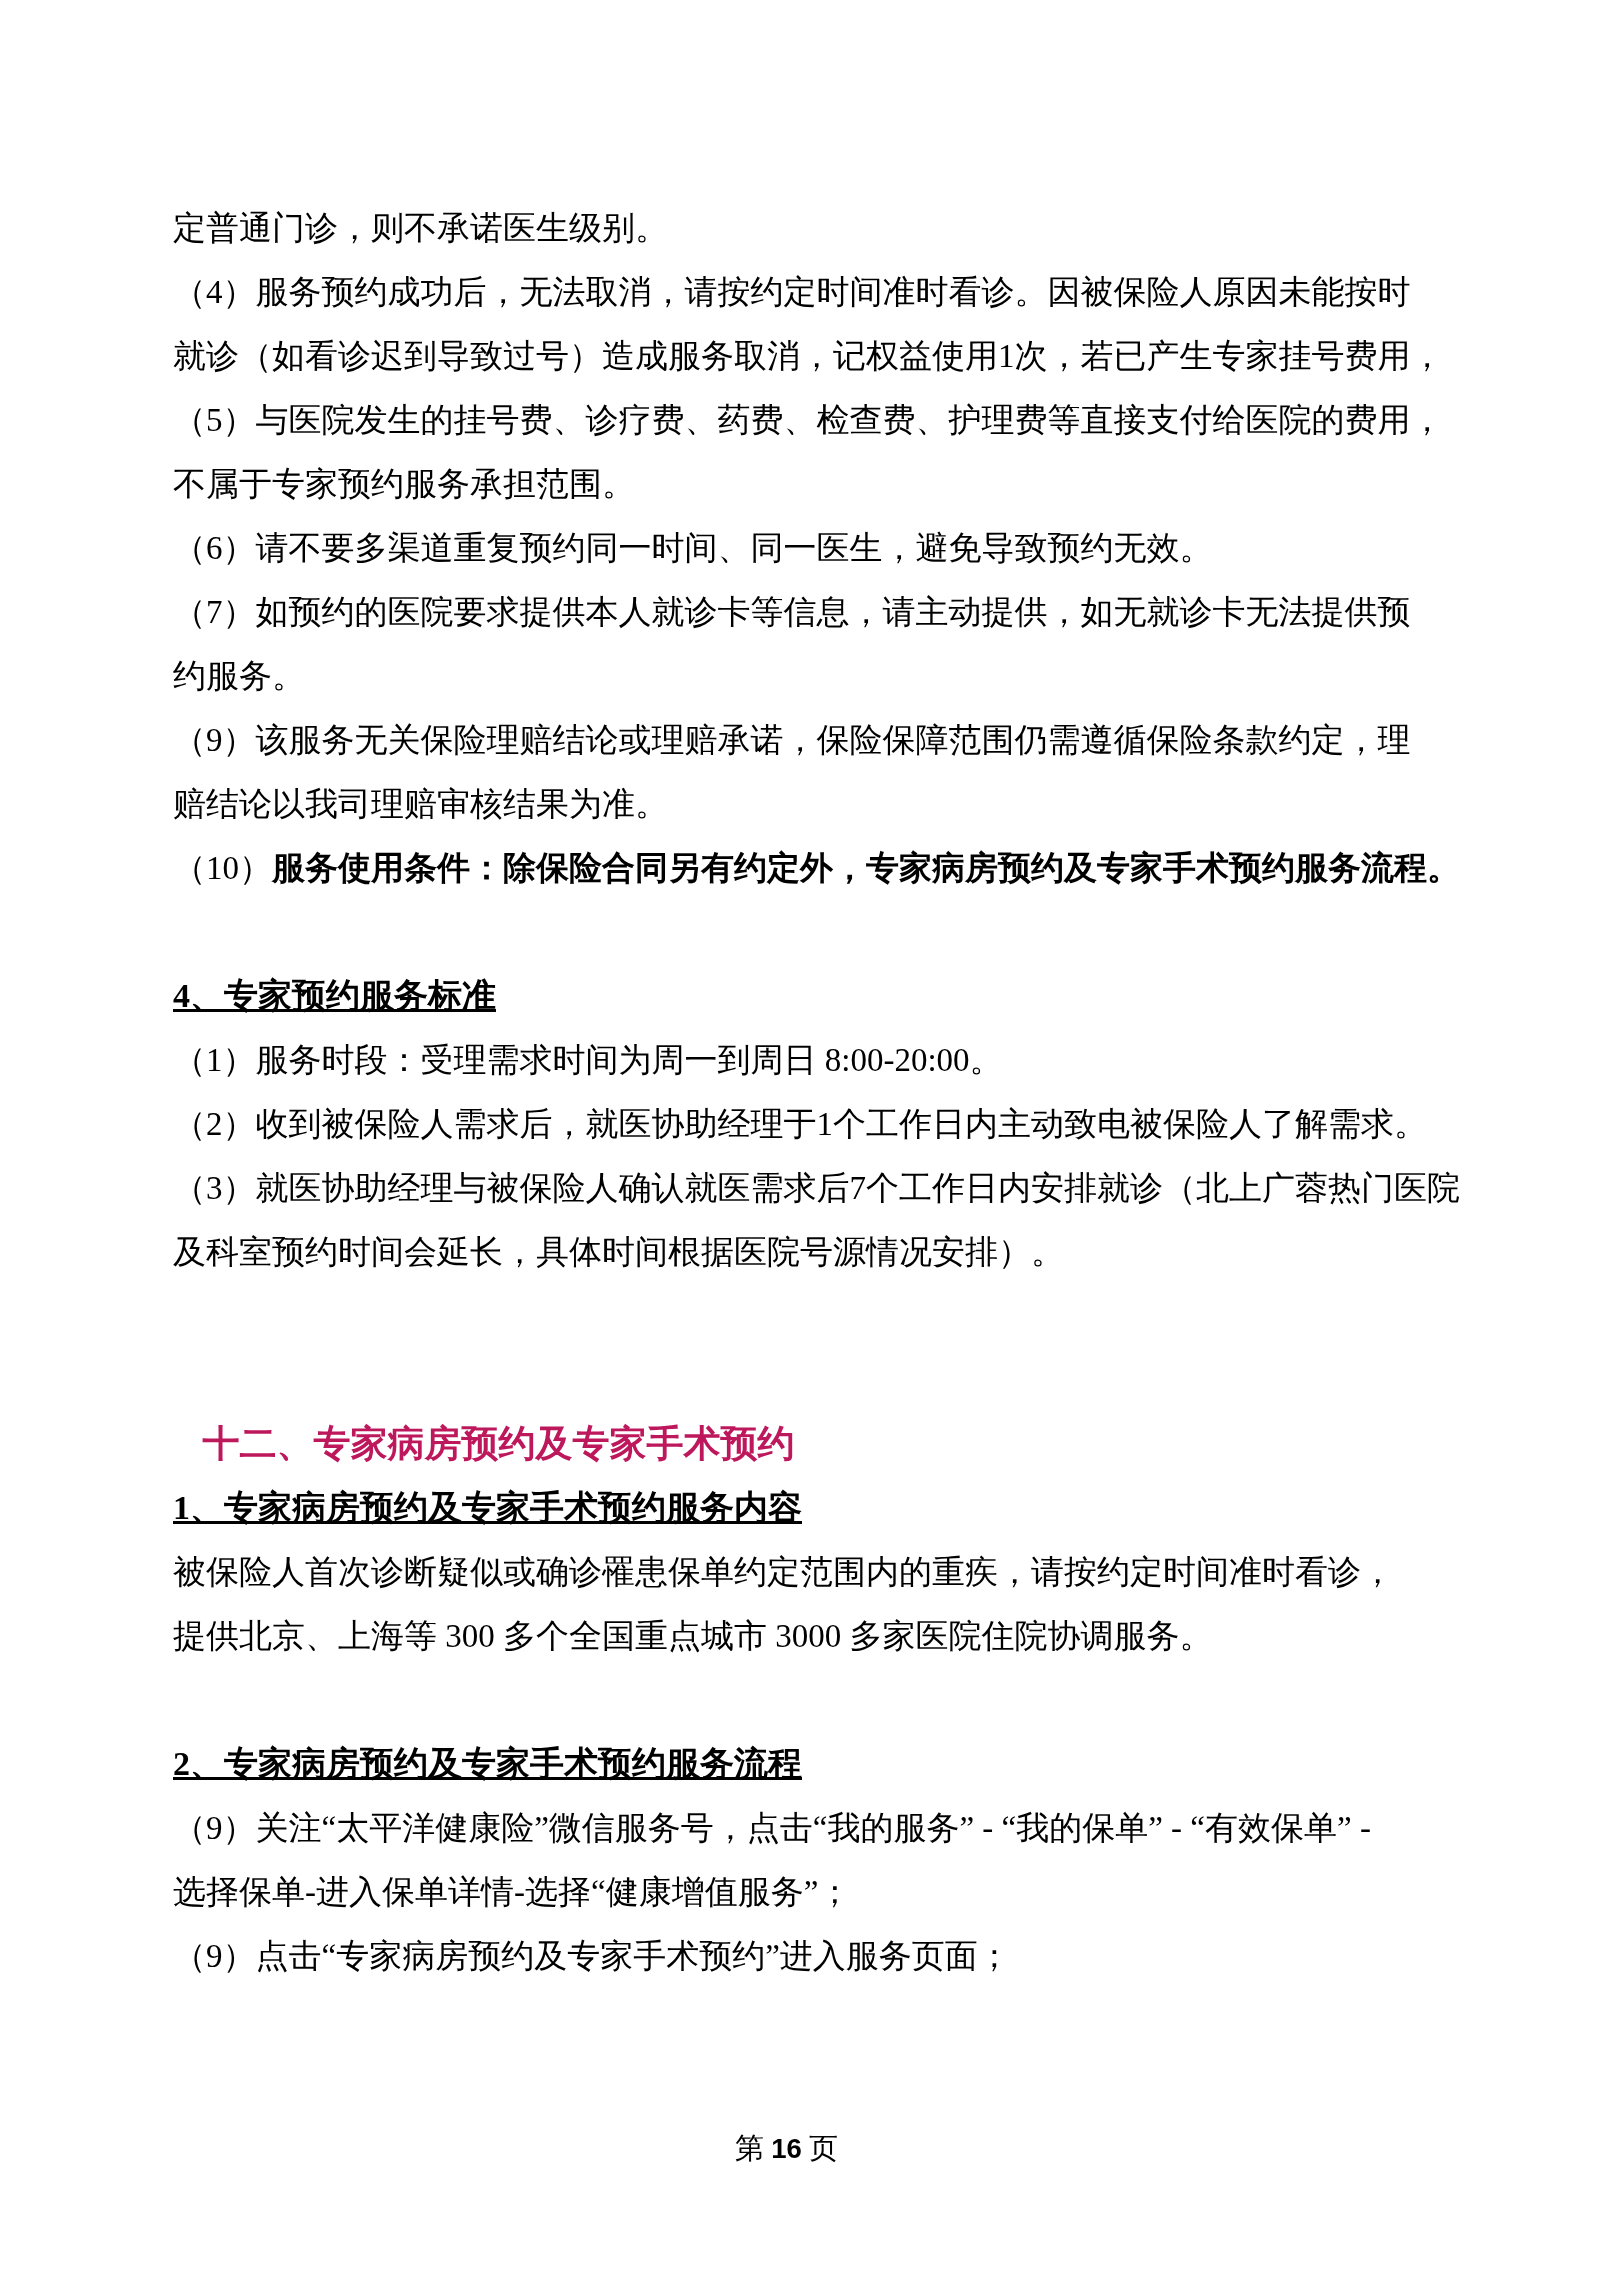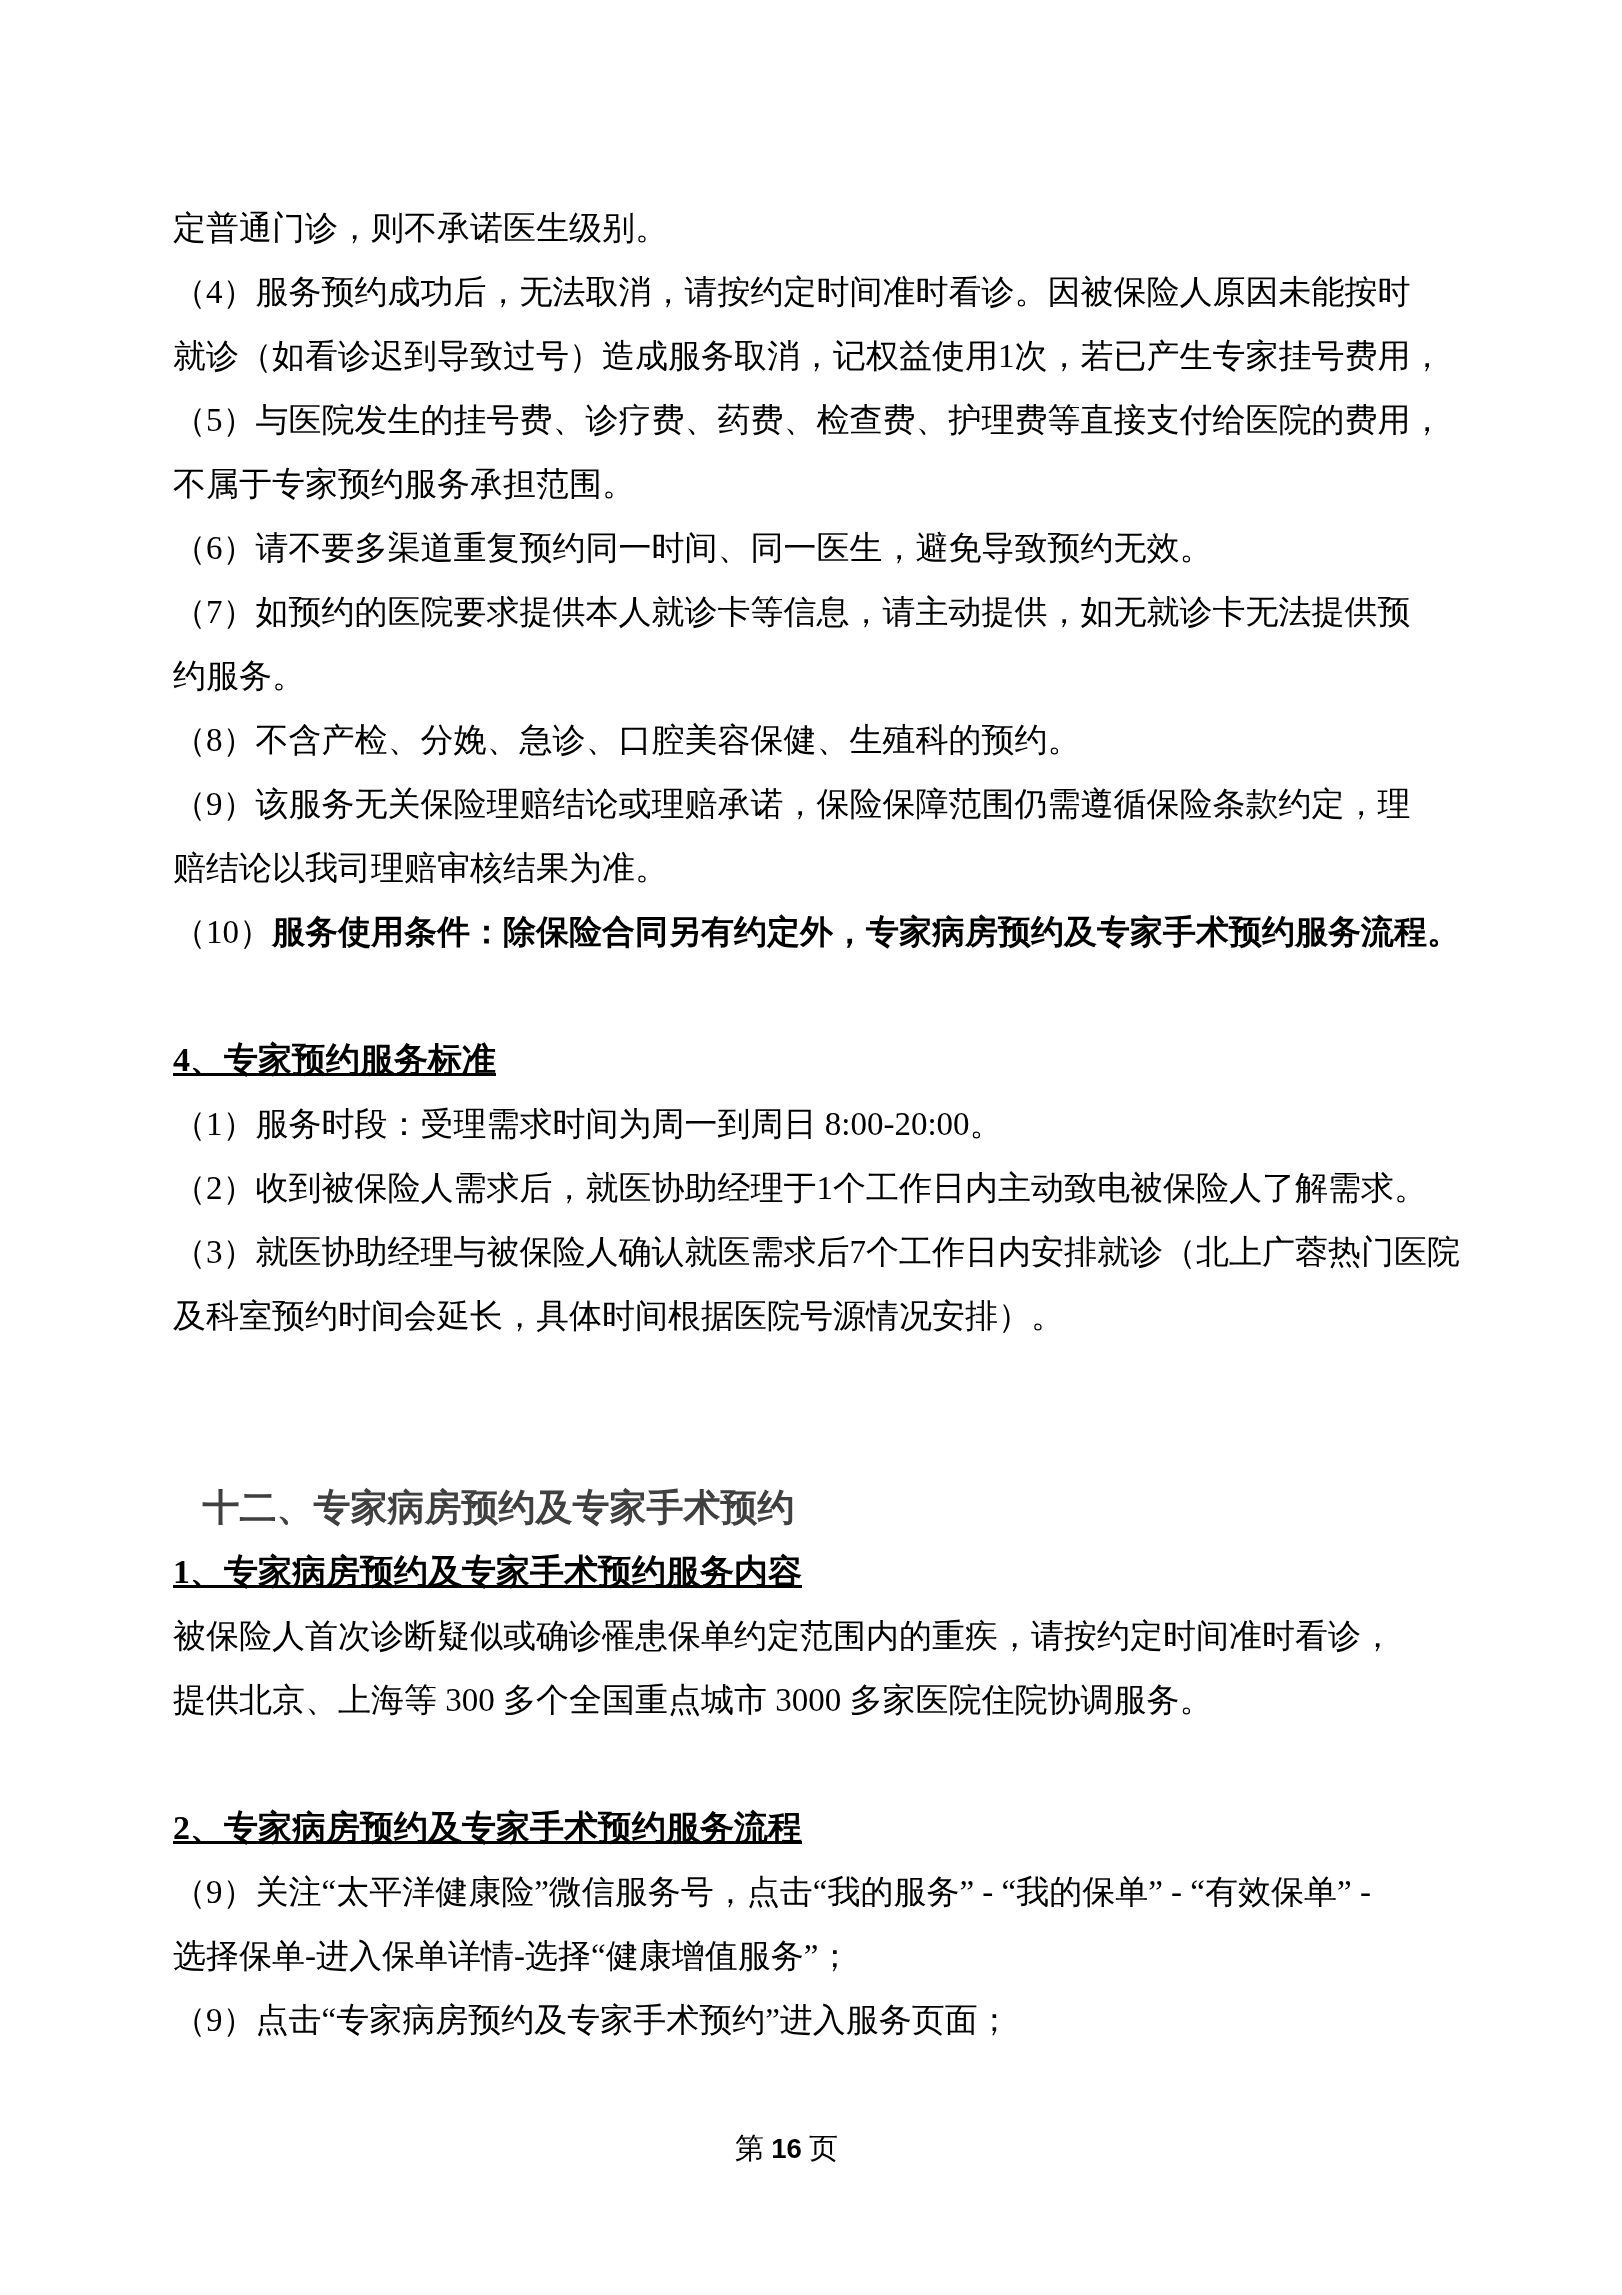--- a/index.html
+++ b/index.html
@@ -56,33 +56,32 @@
 <div class="page">
   <div class="content" id="doc-content">
       <div class="line body"><span>定普通门诊，则不承诺医生级别。</span></div>
       <div class="line body"><span>（4）服务预约成功后，无法取消，请按约定时间准时看诊。因被保险人原因未能按时</span></div>
       <div class="line body"><span>就诊（如看诊迟到导致过号）造成服务取消，记权益使用1次，若已产生专家挂号费用，</span></div>
       <div class="line body"><span>（5）与医院发生的挂号费、诊疗费、药费、检查费、护理费等直接支付给医院的费用，</span></div>
       <div class="line body"><span>不属于专家预约服务承担范围。</span></div>
       <div class="line body"><span>（6）请不要多渠道重复预约同一时间、同一医生，避免导致预约无效。</span></div>
       <div class="line body"><span>（7）如预约的医院要求提供本人就诊卡等信息，请主动提供，如无就诊卡无法提供预</span></div>
       <div class="line body"><span>约服务。</span></div>
-      <div class="line body"><span>（8）不含产检、分娩、急诊、口腔美容保健、生殖科的预约。</span></div>
       <div class="line body"><span>（9）该服务无关保险理赔结论或理赔承诺，保险保障范围仍需遵循保险条款约定，理</span></div>
       <div class="line body"><span>赔结论以我司理赔审核结果为准。</span></div>
       <div class="line body"><span>（10）</span><span class="b">服务使用条件：除保险合同另有约定外，专家病房预约及专家手术预约服务流程。</span></div>
       <div class="line blank"></div>
       <div class="line heading"><span class="b">4、专家预约服务标准</span></div>
       <div class="line body"><span>（1）服务时段：受理需求时间为周一到周日 8:00-20:00。</span></div>
       <div class="line body"><span>（2）收到被保险人需求后，就医协助经理于1个工作日内主动致电被保险人了解需求。</span></div>
       <div class="line body"><span>（3）就医协助经理与被保险人确认就医需求后7个工作日内安排就诊（北上广蓉热门医院</span></div>
       <div class="line body"><span>及科室预约时间会延长，具体时间根据医院号源情况安排）。</span></div>
       <div class="line blank"></div>
       <div class="line blank"></div>
-      <div class="line chapter" style="color: #404040;"><span class="b">十二、专家病房预约及专家手术预约</span></div>
+      <div class="line chapter" style="color: #be185d;"><span class="b">十二、专家病房预约及专家手术预约</span></div>
       <div class="line heading"><span class="b">1、专家病房预约及专家手术预约服务内容</span></div>
       <div class="line body"><span>被保险人首次诊断疑似或确诊罹患保单约定范围内的重疾，请按约定时间准时看诊，</span></div>
       <div class="line body"><span>提供北京、上海等 300 多个全国重点城市 3000 多家医院住院协调服务。</span></div>
       <div class="line blank"></div>
       <div class="line heading"><span class="b">2、专家病房预约及专家手术预约服务流程</span></div>
       <div class="line body"><span>（9）关注“太平洋健康险”微信服务号，点击“我的服务” - “我的保单” - “有效保单” -</span></div>
       <div class="line body"><span>选择保单-进入保单详情-选择“健康增值服务”；</span></div>
       <div class="line body"><span>（9）点击“专家病房预约及专家手术预约”进入服务页面；</span></div>
     </div>
   <div class="footer">

